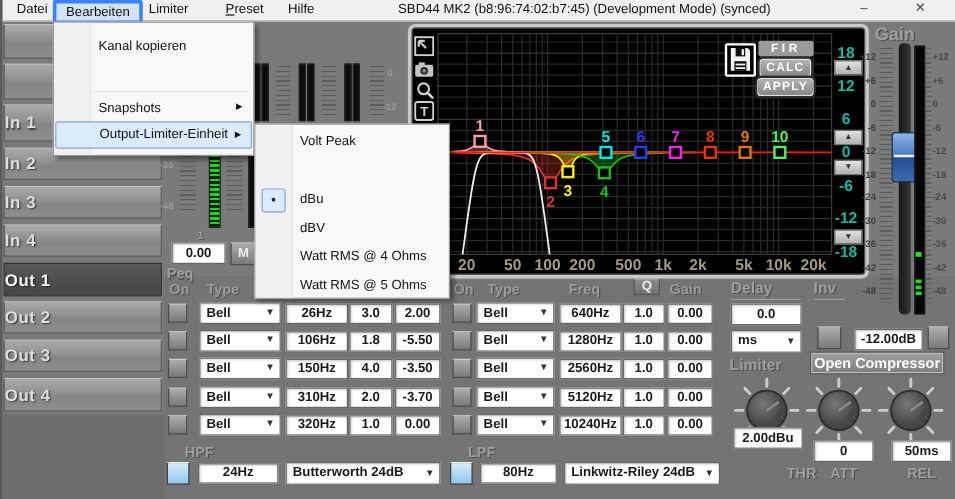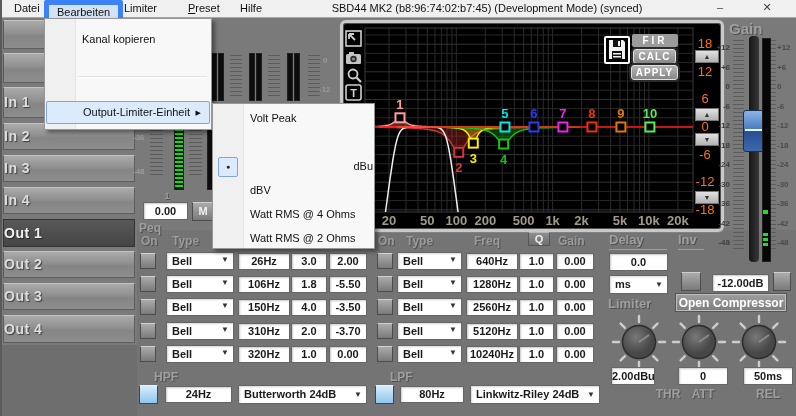--- a/index.html
+++ b/index.html
@@ -3,21 +3,21 @@
 <meta charset="utf-8">
 <style>
   html,body{margin:0;padding:0;background:#555;}
   #app{position:relative;width:796px;height:416px;background:#7a7a7a;overflow:hidden;
        font-family:"Liberation Sans",sans-serif;border-left:2px solid #5a5a5a;box-sizing:border-box;}
   .abs{position:absolute;}
   
   #titlebar{position:absolute;left:0;top:0;width:100%;height:17px;background:#f0f0f0;
             border-bottom:1px solid #a8a8a8;font-size:11px;color:#111;}
   .mbar-item{position:absolute;top:0;height:16px;line-height:16px;padding:0 8px;cursor:default;}
-  .mbar-item.hl{background:#d3e3f5;border:5px solid #3b82f6;height:14px;line-height:14px;border-radius:2px;}
+  .mbar-item.hl{background:#d3e3f5;border:3px solid #3b82f6;height:14px;line-height:14px;border-radius:2px;}
   .accel{text-decoration:underline;}
   #win-title{position:absolute;left:300px;top:0;width:370px;text-align:center;line-height:16px;}
   .winbtn{position:absolute;top:0;height:16px;line-height:15px;text-align:center;color:#444;font-size:11px;}
   
   .chbtn{position:absolute;left:1px;width:132px;box-sizing:border-box;
          background:linear-gradient(180deg,#aaa 0%,#909090 45%,#858585 55%,#8d8d8d 100%);
          border:1px solid #5e5e5e;border-top-color:#c4c4c4;
          color:#dedede;font-weight:bold;font-size:14px;text-align:left;
          text-shadow:1px 1px 1px rgba(0,0,0,.55);letter-spacing:.5px;}
   .chbtn.sel{background:linear-gradient(180deg,#585858,#454545);color:#f2f2f2;border-color:#333;}
@@ -40,21 +40,21 @@
   .cb{position:absolute;background:linear-gradient(180deg,#d7edfb,#8ec6ee);
       border:1px solid #444;border-top-color:#eee;box-sizing:border-box;}
   .arrbtn{position:absolute;width:24px;height:13px;background:linear-gradient(180deg,#e2e2e2,#b2b2b2);
           border:1px solid #777;box-sizing:border-box;text-align:center;line-height:11px;
           font-size:7px;color:#333;}
   
   #graph{position:absolute;left:338px;top:20px;width:384px;height:212px;box-sizing:border-box;
          background:#000;border:3px solid #c9c9c9;border-radius:6px;
          box-shadow:0 0 0 1px #818181, inset 0 0 0 1px #4f4f4f;}
   .gtool{position:absolute;width:17px;height:17px;color:#d5d5d5;}
-  .ylab{position:absolute;width:26px;text-align:center;font-size:13px;font-weight:normal;color:#f97316;}
+  .ylab{position:absolute;width:26px;text-align:center;font-size:13px;font-weight:bold;color:#14b8a6;}
   .gbtn{box-sizing:border-box;position:absolute;color:#fff;font-weight:bold;text-align:center;}
   #fir-btn{left:289px;top:11px;width:46px;height:13px;background:#9b9b9b;font-size:10px;
            letter-spacing:3px;line-height:13px;border-radius:2px;}
   #calc-btn{left:290px;top:26px;width:43px;height:15px;}
   #apply-btn{left:288px;top:42px;width:47px;height:15px;}
   .bevbtn{background:linear-gradient(180deg,#b4b4b4,#868686);border:1px solid #e0e0e0;
           box-shadow:0 0 0 2px #2b2b2b;border-radius:3px;font-size:10px;line-height:13px;letter-spacing:1px;}
   
   .menu{position:absolute;background:#f8f8f8;border:1px solid #979797;
         box-shadow:3px 3px 4px rgba(0,0,0,.4);z-index:50;font-size:11px;color:#111;}
@@ -376,21 +376,21 @@
           <line x1="28" y1="48" x2="28" y2="54" stroke="#cdcdcd" stroke-width="2.4" stroke-linecap="round"></line>
           <line x1="13.85786437626905" y1="42.14213562373095" x2="9.615223689149765" y2="46.38477631085024" stroke="#cdcdcd" stroke-width="2.4" stroke-linecap="round"></line>
           <line x1="8" y1="28.000000000000004" x2="2" y2="28.000000000000004" stroke="#cdcdcd" stroke-width="2.4" stroke-linecap="round"></line>
           <line x1="13.857864376269045" y1="13.85786437626905" x2="9.615223689149762" y2="9.615223689149765" stroke="#cdcdcd" stroke-width="2.4" stroke-linecap="round"></line>
           <line x1="27.999999999999996" y1="8" x2="27.999999999999996" y2="2" stroke="#cdcdcd" stroke-width="2.4" stroke-linecap="round"></line>
           <line x1="42.14213562373095" y1="13.857864376269045" x2="46.38477631085023" y2="9.615223689149762" stroke="#cdcdcd" stroke-width="2.4" stroke-linecap="round"></line>
           <circle cx="28" cy="28" r="16.5" fill="url(#kg)" stroke="#2c2c2c" stroke-width="1.5"></circle>
           <line x1="28" y1="28" x2="38" y2="21" stroke="#8a8a8a" stroke-width="2"></line>
         </svg></div>
     </div>
-  <div class="vbox" style="left:609px;top:367px;width:44px;height:18px;line-height:16px">2.00dBu</div>
+  <div class="vbox" style="left:609px;top:356px;width:58px;height:18px;line-height:16px">2.00dBu</div>
   <div class="vbox" style="left:676px;top:367px;width:50px;height:18px;line-height:16px">0</div>
   <div class="vbox" style="left:741px;top:367px;width:50px;height:18px;line-height:16px">50ms</div>
   <div class="knoblbl" style="left:644px;top:387px">THR</div>
   <div class="knoblbl" style="left:679px;top:387px">ATT</div>
   <div class="knoblbl" style="left:744px;top:387px">REL</div>
 
   <div class="hdr" style="left:139px;top:234px">On</div>
   <div class="hdr" style="left:170px;top:234px">Type</div>
   <div class="hdr" style="left:246px;top:234px">Freq</div>
   <div class="hdr" style="left:299px;top:234px">Q</div>
@@ -460,26 +460,27 @@
   <div class="dd" style="left:236px;top:385px;width:129px;height:19px;line-height:17px"><span>Butterworth 24dB</span><span class="dar">▼</span></div>
   <div class="lbl" style="left:388px;top:370px;font-size:12px">LPF</div>
   <div class="cb" style="left:373px;top:385px;width:19px;height:19px"></div>
   <div class="vbox" style="left:398px;top:386px;width:64px;height:17px;line-height:15px">80Hz</div>
   <div class="dd" style="left:468px;top:385px;width:130px;height:19px;line-height:17px"><span>Linkwitz-Riley 24dB</span><span class="dar">▼</span></div>
 
   <div class="menu" style="left:42px;top:18px;width:166px;height:110px">
     <div class="gutter"></div>
     <div class="mitem" style="top:8px">Kanal kopieren</div>
     <div class="msep" style="top:57px"></div>
+    <div class="mitem" style="top:59px"><span>Snapshots</span><span class="marrow" style="line-height:24px">▶</span></div>
     <div class="mitem hl" style="top:82px"><span>Output-Limiter-Einheit</span><span class="marrow" style="line-height:21px">▶</span></div>
   </div>
 
   <div class="menu" style="left:210px;top:103px;width:161px;height:144px" id="submenu">
     <div class="gutter"></div>
   <div class="mitem" style="top: 3px; height: 22px; line-height: 22px;">Volt Peak</div>
       <div class="radio" style="top: 53px;">●</div>
-      <div class="mitem" style="top: 51px; height: 22px; line-height: 22px; text-align: right;">dBu</div>
+      <div class="mitem" style="top: 51px; height: 22px; line-height: 22px;">dBu</div>
       <div class="mitem" style="top: 75px; height: 22px; line-height: 22px;">dBV</div>
       <div class="mitem" style="top: 99px; height: 22px; line-height: 22px;">Watt RMS @ 4 Ohms</div>
-      <div class="mitem" style="top: 123px; height: 22px; line-height: 22px;">Watt RMS @ 2 Ohms</div>
+      <div class="mitem" style="top: 123px; height: 22px; line-height: 22px;">Watt RMS @ 5 Ohms</div>
     </div>
 
 </div>
 
 </body></html>

